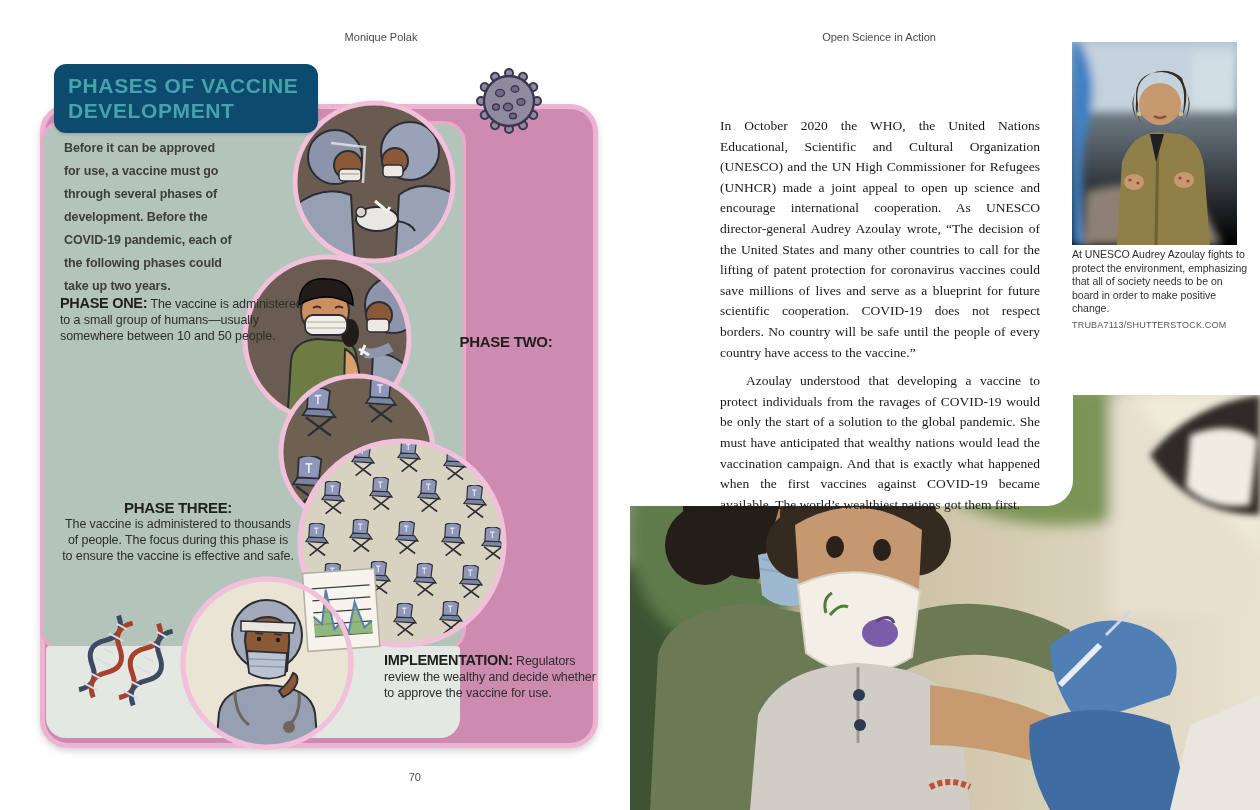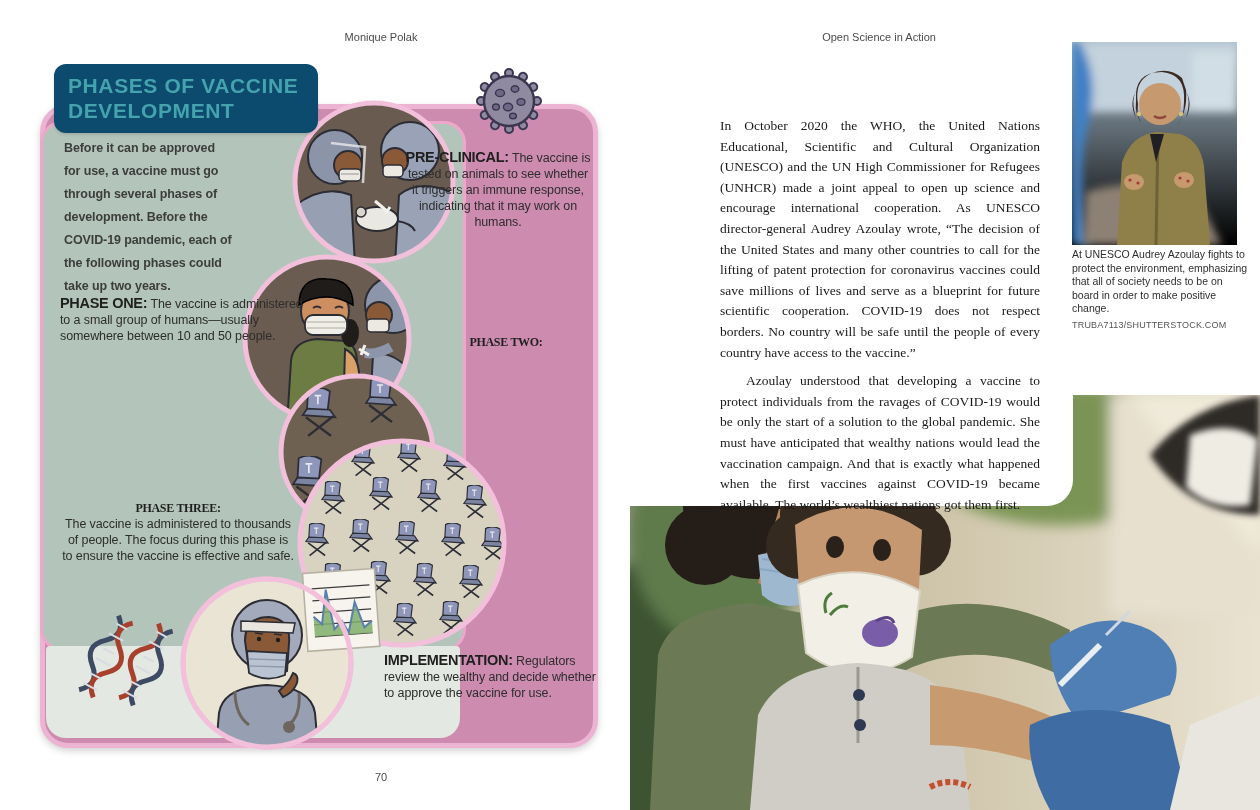--- a/index.html
+++ b/index.html
@@ -2,37 +2,37 @@
 <html><head>
 <meta charset="utf-8">
 <style>
   html,body{margin:0;padding:0;background:#fff;}
   .spread{position:relative;width:1260px;height:810px;background:#fff;overflow:hidden;
           font-family:"Liberation Sans",sans-serif;}
   .abs{position:absolute;}
 
   
   .runhead{font-size:11px;color:#4a4a4a;text-align:center;width:160px;}
-  .folio{font-size:11px;color:#4a4a4a;text-align:center;width:80px;}
+  .folio{font-size:11px;color:#4a4a4a;text-align:right;width:80px;}
 
   
   .pink-panel{left:40px;top:104px;width:548px;height:634px;background:#cd8bb0;
               border:5px solid #ecb4d2;border-radius:28px;box-shadow:0 3px 7px rgba(0,0,0,.18);}
   .green-panel{left:40px;top:121px;width:420px;height:524px;background:#b3c5ba;
                border:3px solid #efa6cb;border-radius:22px;}
   .light-strip{left:46px;top:646px;width:414px;height:92px;background:#e3e8e2;
                border-radius:4px 4px 20px 20px;}
   .title-box{left:54px;top:64px;width:238px;background:#0c4a6e;border-radius:12px;
              padding:9px 12px 10px 14px;box-shadow:0 2px 3px rgba(0,0,0,.12);}
   .title-box h1{margin:0;font-size:21px;line-height:25px;color:#44a3ad;letter-spacing:.6px;
                 font-weight:700;}
   .ig-text{color:#2d2d2d;font-size:12.5px;line-height:16px;letter-spacing:-.1px;}
   .ig-intro{left:64px;top:137px;width:170px;font-weight:700;color:#3d3d3d;line-height:23px;}
   .ig-text b{font-size:14.5px;letter-spacing:-.3px;color:#1f1f1f;}
-  .lbl-block b{display:block;font-size:12px;font-family:Liberation Serif, serif;}
+  .lbl-block b{display:block;font-size:15px;}
   .t-center{text-align:center;}
   .z1{z-index:1}.z2{z-index:2}.z3{z-index:3}.z4{z-index:4}.z5{z-index:5}.z6{z-index:6}.z7{z-index:7}
 
   
   .section-heading{left:712px;top:82px;width:345px;margin:0;font-size:13px;font-weight:700;
                    color:#e3017b;letter-spacing:.7px;}
   .bodycopy{left:712px;top:108px;width:336px;font-family:"Liberation Serif",serif;
             font-size:13.5px;line-height:20.6px;color:#191919;text-align:justify;}
   .bodycopy p{margin:8px;}
   .bodycopy p + p{text-indent:26px;}
@@ -292,23 +292,20 @@
         <line x1="32" y1="42" x2="44" y2="42"></line>
           <line x1="30" y1="54" x2="46" y2="54"></line>
         <line x1="32" y1="70" x2="44" y2="70"></line>
           <line x1="30" y1="82" x2="46" y2="82"></line>
       </g>
     </g>
   </svg>
 
   <div class="abs ig-text ig-intro z6">Before it can be approved for use, a vaccine must go through several phases of development. Before the COVID-19 pandemic, each of the following phases could take up two years.</div>
 
-  <div class="abs ig-text t-center z6" style="left:404px;top:149px;width:188px;">
-    <b>PRE-CLINICAL:</b><span> The vaccine is tested on animals to see whether it triggers an immune response, indicating that it may work on humans.</span>
-  </div>
 
   <div class="abs ig-text z6" style="left:60px;top:295px;width:254px;">
     <b>PHASE ONE:</b><span> The vaccine is administered to a small group of humans—usually somewhere between 10 and 50 people.</span>
   </div>
 
   <div class="abs ig-text t-center lbl-block z6" style="left:420px;top:334px;width:172px;">
     <b>PHASE TWO:</b>
   </div>
 
   <div class="abs ig-text lbl-block z6" style="left:62px;top:500px;width:232px;text-align:center;">

